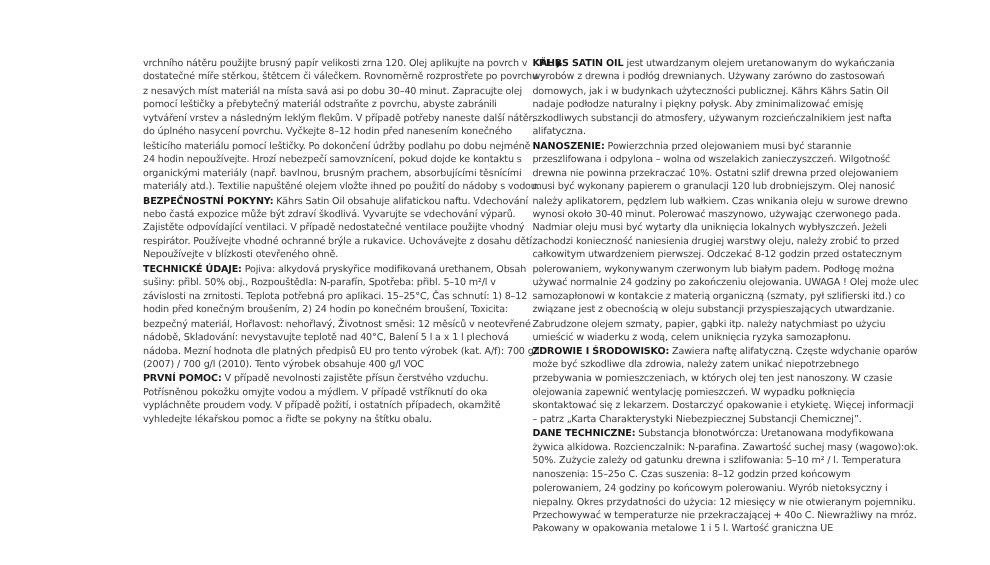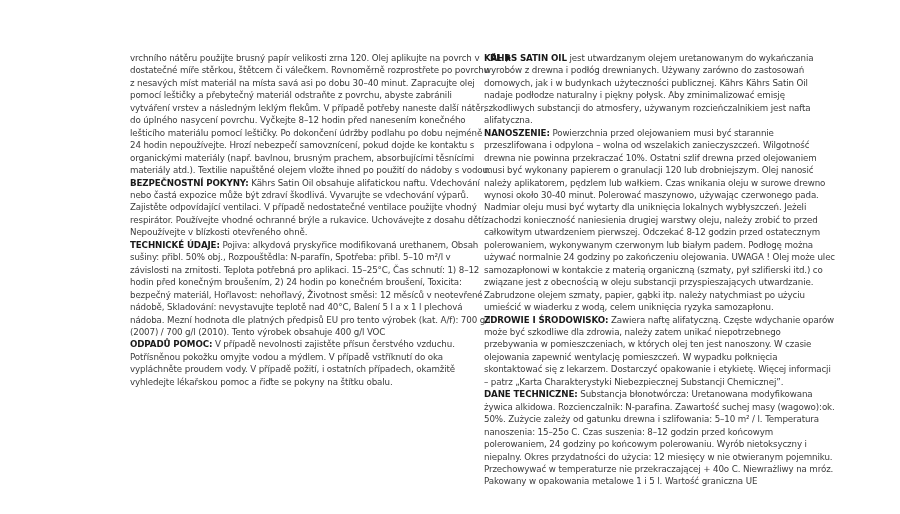--- a/index.html
+++ b/index.html
@@ -27,21 +27,21 @@
     border-left: 5px solid #1a1a1a; margin-left: 2px;
   }
 </style>
 </head>
 <body>
 
 <div class="col col-left">
   <p class="para">vrchního nátěru použijte brusný papír velikosti zrna 120. Olej aplikujte na povrch v dostatečné míře stěrkou, štětcem či válečkem. Rovnoměrně rozprostřete po povrchu z nesavých míst materiál na místa savá asi po dobu 30–40 minut. Zapracujte olej pomocí leštičky a přebytečný materiál odstraňte z povrchu, abyste zabránili vytváření vrstev a následným leklým flekům. V případě potřeby naneste další nátěr, do úplného nasycení povrchu. Vyčkejte 8–12 hodin před nanesením konečného lešticího materiálu pomocí leštičky. Po dokončení údržby podlahu po dobu nejméně 24 hodin nepoužívejte. Hrozí nebezpečí samovznícení, pokud dojde ke kontaktu s organickými materiály (např. bavlnou, brusným prachem, absorbujícími těsnícími materiály atd.). Textilie napuštěné olejem vložte ihned po použití do nádoby s vodou.</p>
   <p class="para"><b>BEZPEČNOSTNÍ POKYNY:</b><span> Kährs Satin Oil obsahuje alifatickou naftu. Vdechování nebo častá expozice může být zdraví škodlivá. Vyvarujte se vdechování výparů. Zajistěte odpovídající ventilaci. V případě nedostatečné ventilace použijte vhodný respirátor. Používejte vhodné ochranné brýle a rukavice. Uchovávejte z dosahu dětí. Nepoužívejte v blízkosti otevřeného ohně.</span></p>
   <p class="para"><b>TECHNICKÉ ÚDAJE:</b><span> Pojiva: alkydová pryskyřice modifikovaná urethanem, Obsah sušiny: přibl. 50% obj., Rozpouštědla: N-parafín, Spotřeba: přibl. 5–10 m²/l v závislosti na zrnitosti. Teplota potřebná pro aplikaci. 15–25°C, Čas schnutí: 1) 8–12 hodin před konečným broušením, 2) 24 hodin po konečném broušení, Toxicita: bezpečný materiál, Hořlavost: nehořlavý, Životnost směsi: 12 měsíců v neotevřené nádobě, Skladování: nevystavujte teplotě nad 40°C, Balení 5 l a x 1 l plechová nádoba. Mezní hodnota dle platných předpisů EU pro tento výrobek (kat. A/f): 700 g/l (2007) / 700 g/l (2010). Tento výrobek obsahuje 400 g/l VOC</span></p>
-  <p class="para"><b>ODPADŮ POMOC:</b><span> V případě nevolnosti zajistěte přísun čerstvého vzduchu. Potřísněnou pokožku omyjte vodou a mýdlem. V případě vstříknutí do oka vypláchněte proudem vody. V případě požití, i ostatních případech, okamžitě vyhledejte lékařskou pomoc a řiďte se pokyny na štítku obalu.</span></p>
+  <p class="para"><b>PRVNÍ POMOC:</b><span> V případě nevolnosti zajistěte přísun čerstvého vzduchu. Potřísněnou pokožku omyjte vodou a mýdlem. V případě vstříknutí do oka vypláchněte proudem vody. V případě požití, i ostatních případech, okamžitě vyhledejte lékařskou pomoc a řiďte se pokyny na štítku obalu.</span></p>
 </div>
 
 <div class="lang-marker">
   <span>PL</span>
   <span class="arrow-icon"></span>
 </div>
 
 <div class="col col-right">
   <p class="para"><b>KÄHRS SATIN OIL</b><span> jest utwardzanym olejem uretanowanym do wykańczania wyrobów z drewna i podłóg drewnianych. Używany zarówno do zastosowań domowych, jak i w budynkach użyteczności publicznej. Kährs Kährs Satin Oil nadaje podłodze naturalny i piękny połysk. Aby zminimalizować emisję szkodliwych substancji do atmosfery, używanym rozcieńczalnikiem jest nafta alifatyczna.</span></p>
   <p class="para"><b>NANOSZENIE:</b><span> Powierzchnia przed olejowaniem musi być starannie przeszlifowana i odpylona – wolna od wszelakich zanieczyszczeń. Wilgotność drewna nie powinna przekraczać 10%. Ostatni szlif drewna przed olejowaniem musi być wykonany papierem o granulacji 120 lub drobniejszym. Olej nanosić należy aplikatorem, pędzlem lub wałkiem. Czas wnikania oleju w surowe drewno wynosi około 30-40 minut. Polerować maszynowo, używając czerwonego pada. Nadmiar oleju musi być wytarty dla uniknięcia lokalnych wybłyszczeń. Jeżeli zachodzi konieczność naniesienia drugiej warstwy oleju, należy zrobić to przed całkowitym utwardzeniem pierwszej. Odczekać 8-12 godzin przed ostatecznym polerowaniem, wykonywanym czerwonym lub białym padem. Podłogę można używać normalnie 24 godziny po zakończeniu olejowania. UWAGA ! Olej może ulec samozapłonowi w kontakcie z materią organiczną (szmaty, pył szlifierski itd.) co związane jest z obecnością w oleju substancji przyspieszających utwardzanie. Zabrudzone olejem szmaty, papier, gąbki itp. należy natychmiast po użyciu umieścić w wiaderku z wodą, celem uniknięcia ryzyka samozapłonu.</span></p>

